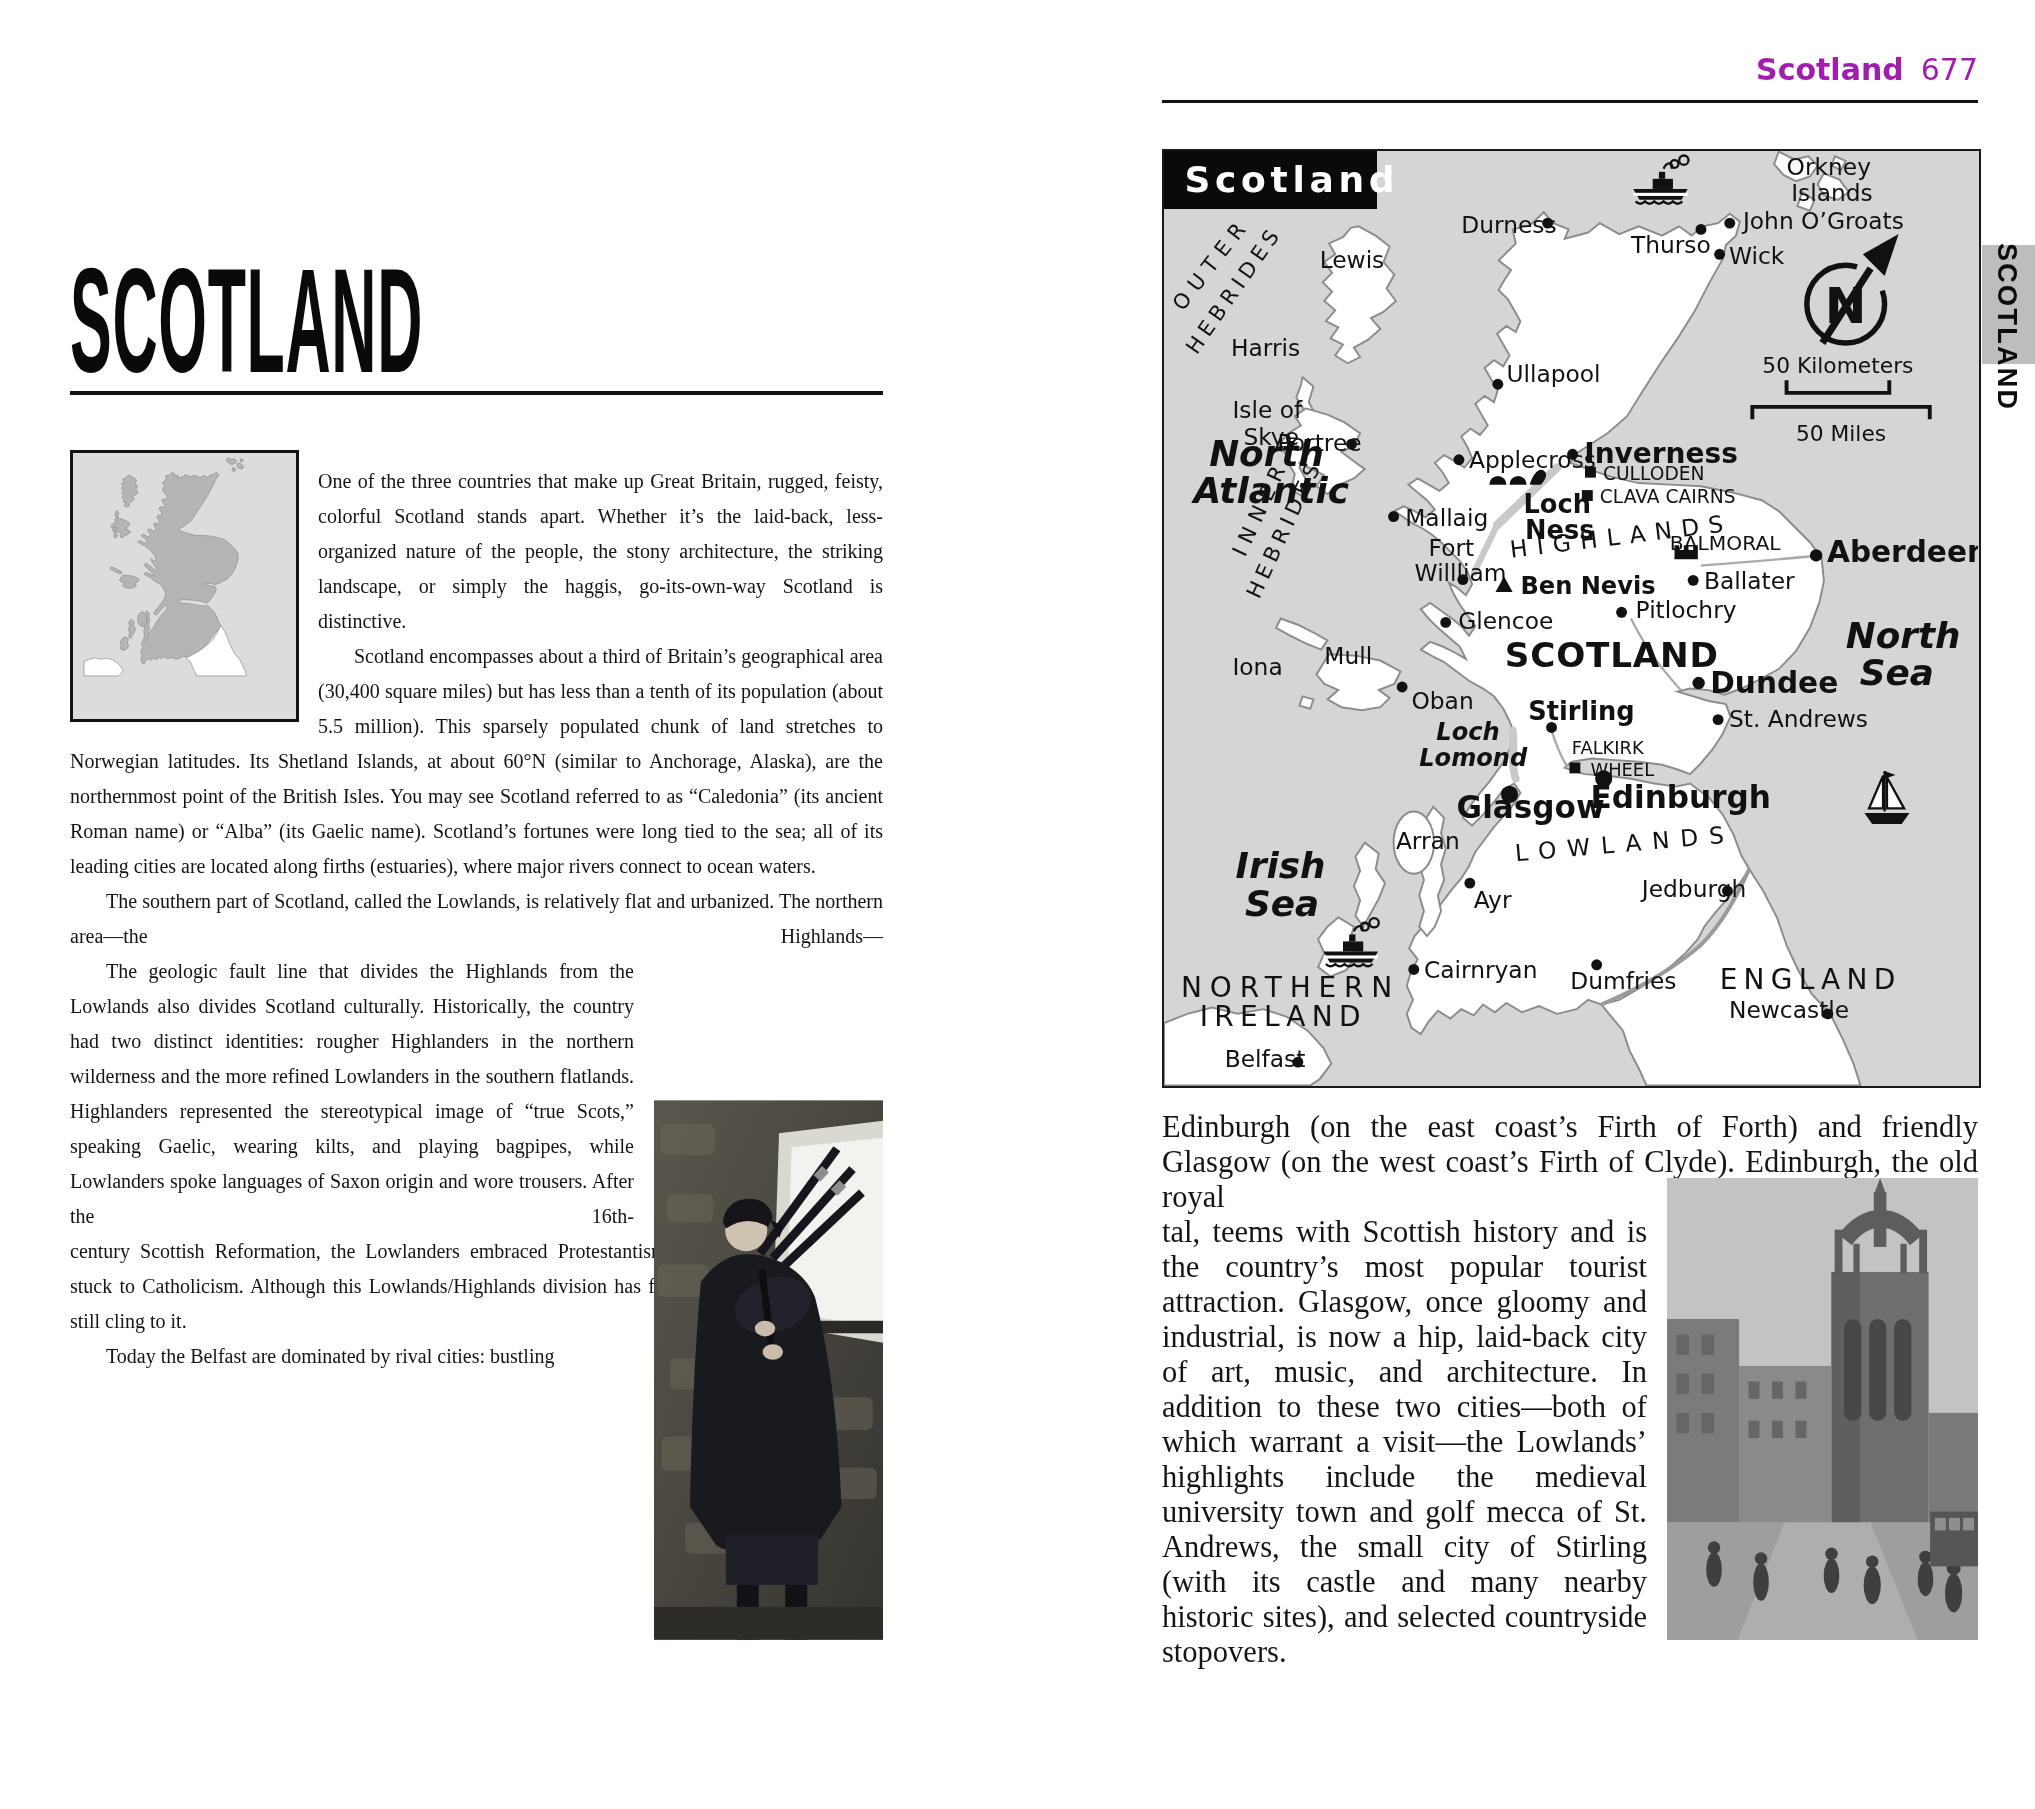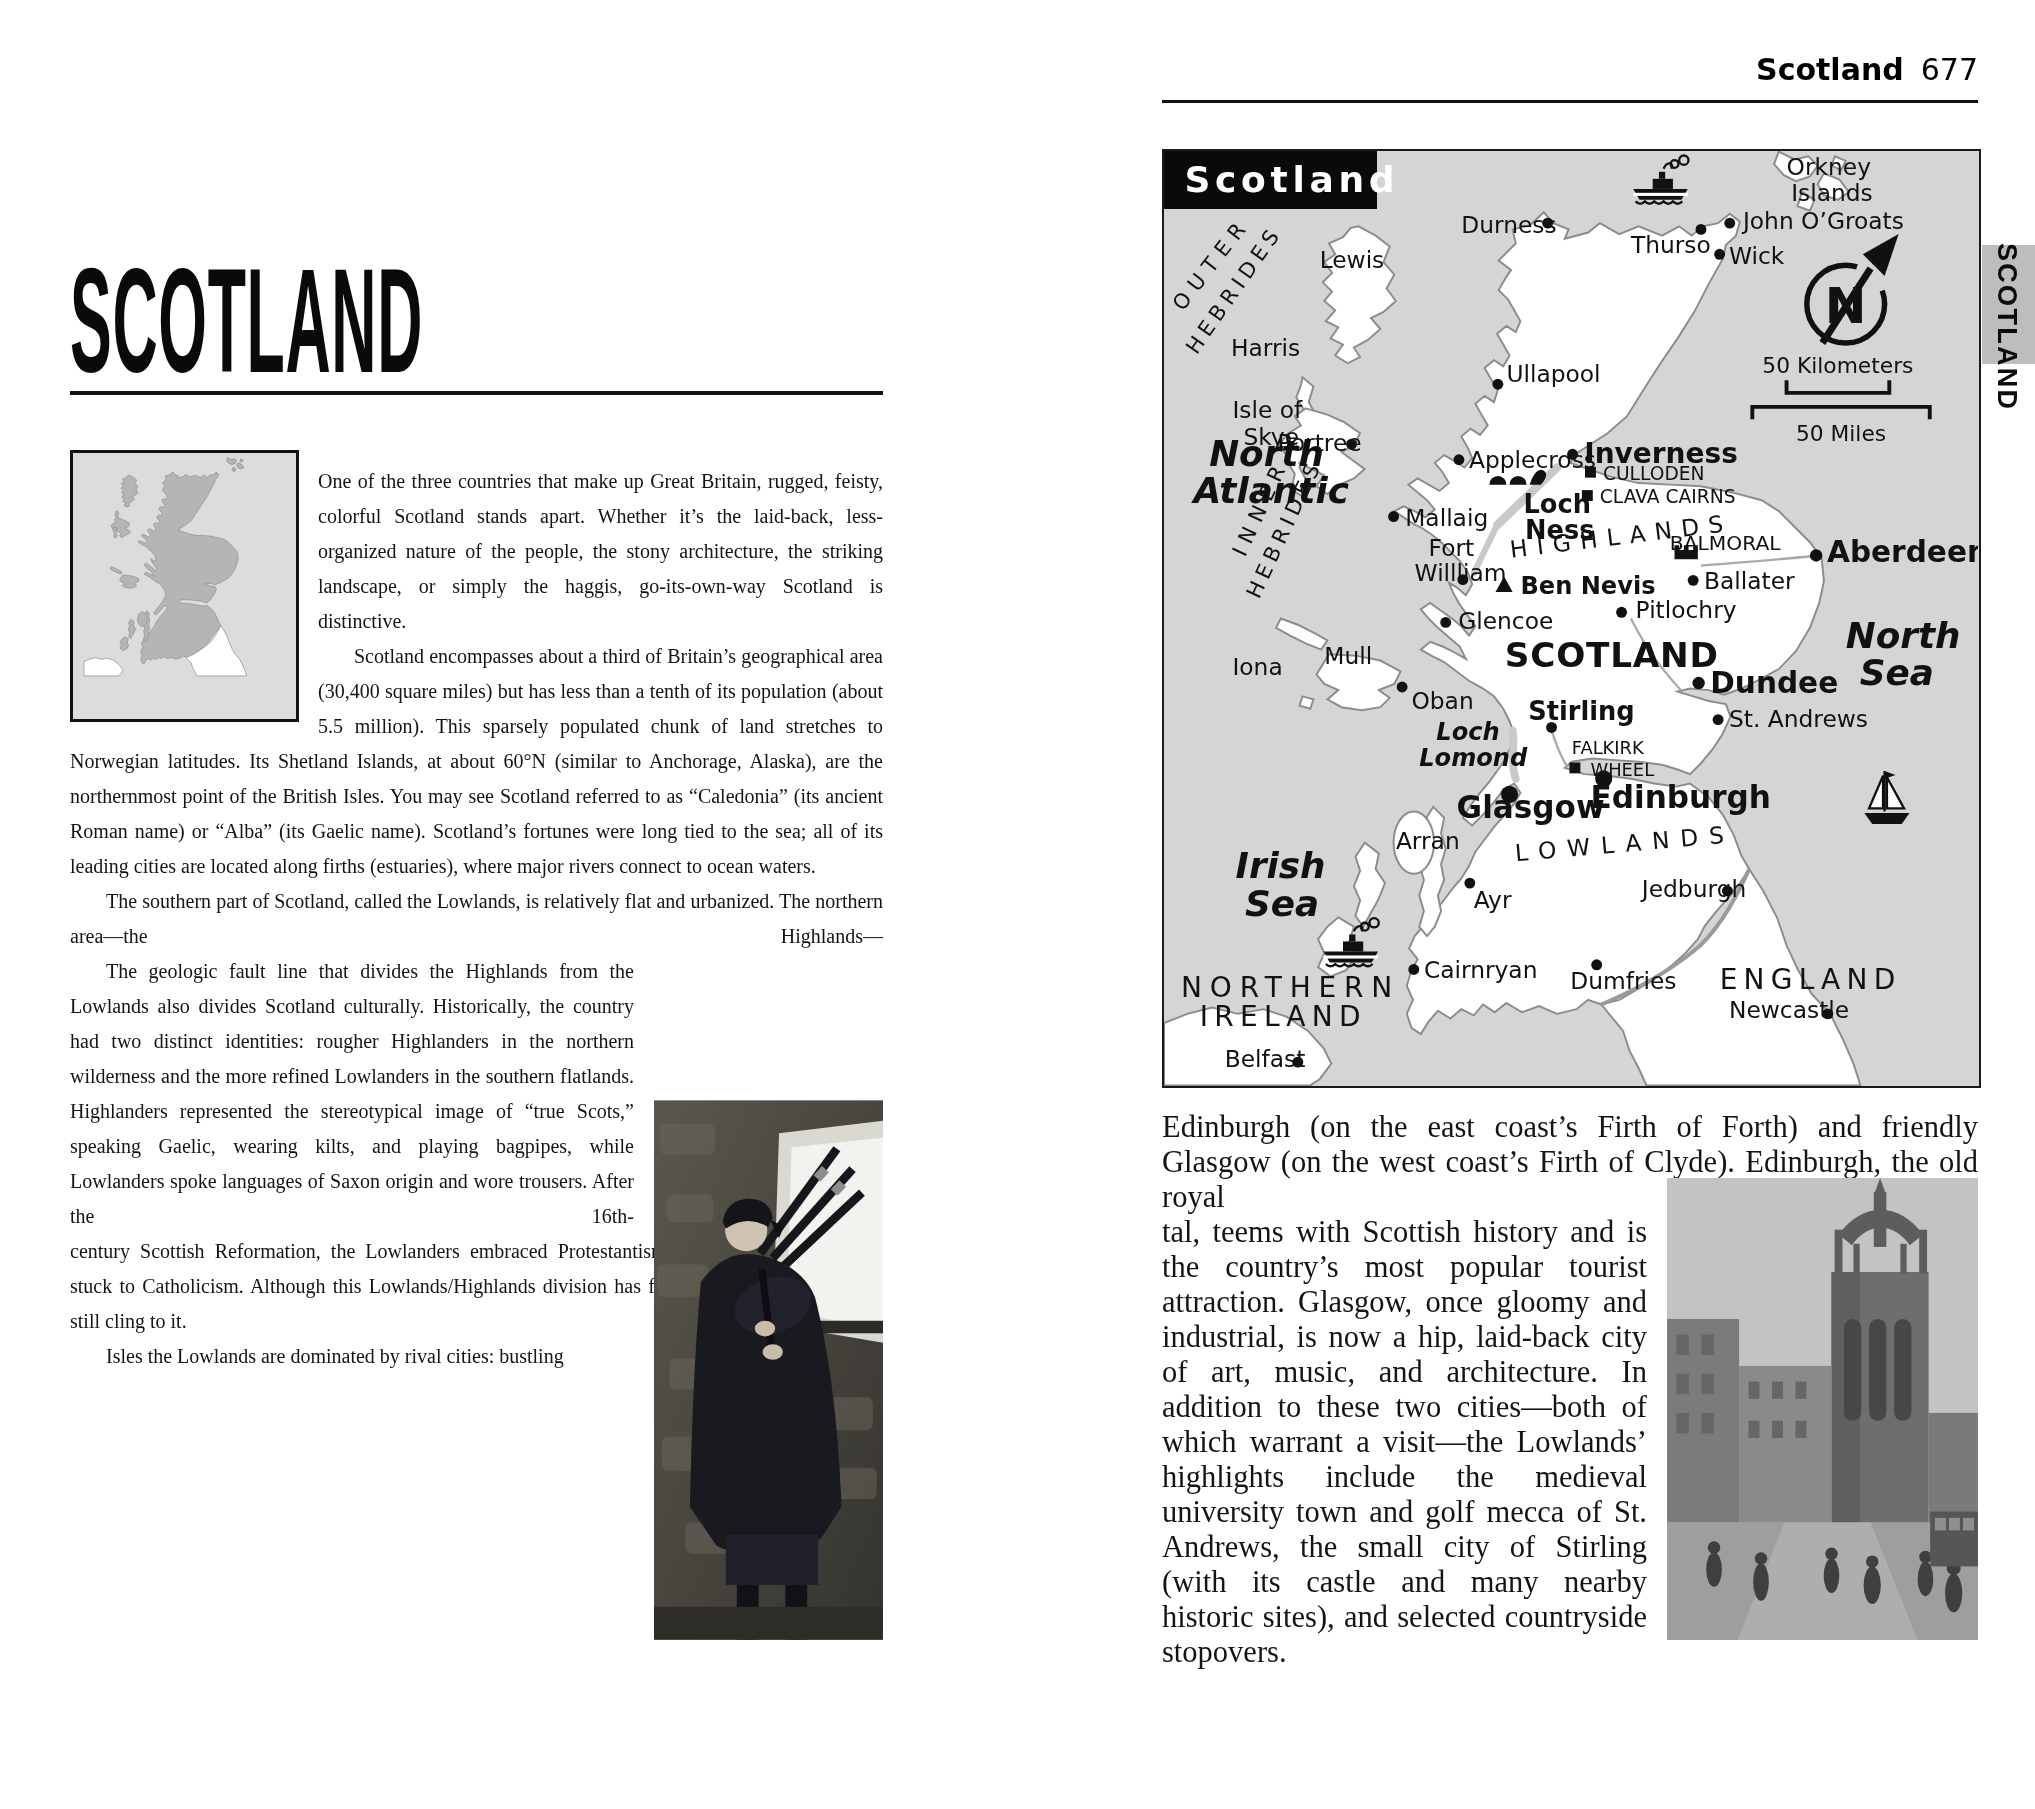--- a/index.html
+++ b/index.html
@@ -2,21 +2,21 @@
 <html lang="en" style="font-size:12.5px"><head>
 <meta charset="utf-8">
 <style>
   html,body{margin:0;padding:0;}
   body{
     width:2035px;height:1809px;position:relative;background:#ffffff;
     font-family:"Liberation Serif",serif;color:#141414;overflow:hidden;
   }
   
   .pg-header{position:absolute;left:1162px;top:52px;width:816px;text-align:right;
-    font-family:"DejaVu Sans",sans-serif;font-size:30px;color:#000000;}
+    font-family:"DejaVu Sans",sans-serif;font-size:30px;color:#a21caf;}
   .pg-header .bold{font-weight:700;}
   .pg-header .num{font-weight:400;margin-left:17px;}
   .pg-rule{position:absolute;left:1162px;top:100px;width:816px;height:3.1px;background:#111;}
 
   
   .tab-bg{position:absolute;left:1982px;top:245px;width:53px;height:119px;background:#bdbdbd;}
   .tab-txt{position:absolute;left:1991px;top:243px;writing-mode:vertical-rl;
     font-family:"Liberation Sans",sans-serif;font-weight:700;font-size:27px;
     letter-spacing:2.3px;color:#0c0c0c;}
 
@@ -139,21 +139,21 @@
           <use href="#lp-arran" fill="#b5b5b5"></use>
           <use href="#lp-orkney" fill="#b5b5b5"></use>
         </g>
       </svg>
     </div>
     <p class="p">One of the three countries that make up Great Britain, rugged, feisty, colorful Scotland stands apart. Whether it’s the laid-back, less-organized nature of the people, the stony architecture, the striking landscape, or simply the haggis, go-its-own-way Scotland is distinctive.</p>
     <p class="indent">Scotland encompasses about a third of Britain’s geographical area (30,400 square miles) but has less than a tenth of its population (about 5.5 million). This sparsely populated chunk of land stretches to Norwegian latitudes. Its Shetland Islands, at about 60°N (similar to Anchorage, Alaska), are the northernmost point of the British Isles. You may see Scotland referred to as “Caledonia” (its ancient Roman name) or “Alba” (its Gaelic name). Scotland’s fortunes were long tied to the sea; all of its leading cities are located along firths (estuaries), where major rivers connect to ocean waters.</p>
     <p class="indent lastjust">The southern part of Scotland, called the Lowlands, is relatively flat and urbanized. The northern area—the Highlands—</p>
     <p class="narrowL indent lastjust">The geologic fault line that divides the Highlands from the Lowlands also divides Scotland culturally. Historically, the country had two distinct identities: rougher Highlanders in the northern wilderness and the more refined Lowlanders in the southern flatlands. Highlanders represented the stereotypical image of “true Scots,” speaking Gaelic, wearing kilts, and playing bagpipes, while Lowlanders spoke languages of Saxon origin and wore trousers. After the 16th-</p>
     <p>century Scottish Reformation, the Lowlanders embraced Protestantism, while most Highlanders stuck to Catholicism. Although this Lowlands/Highlands division has faded over time, some Scots still cling to it.</p>
-    <p class="indent">Isles the Lowlands are dominated by rival cities: bustling</p>
+    <p class="indent">Today the Belfast are dominated by rival cities: bustling</p>
   </div>
 </div>
 
 <div class="piper">
   <svg width="229" height="540" viewBox="0 0 293 690">
     <defs>
       <linearGradient id="stoneg" x1="0" y1="0" x2="1" y2="1">
         <stop offset="0" stop-color="#5a574e"></stop>
           <stop offset="1" stop-color="#35332e"></stop>
       </linearGradient>

